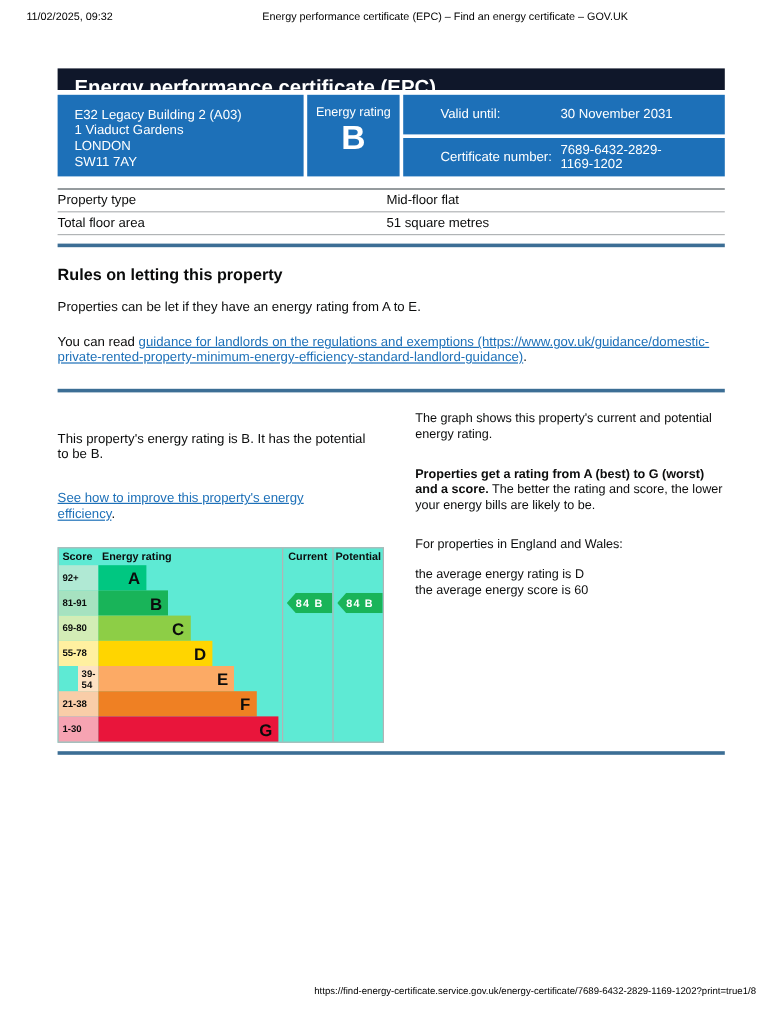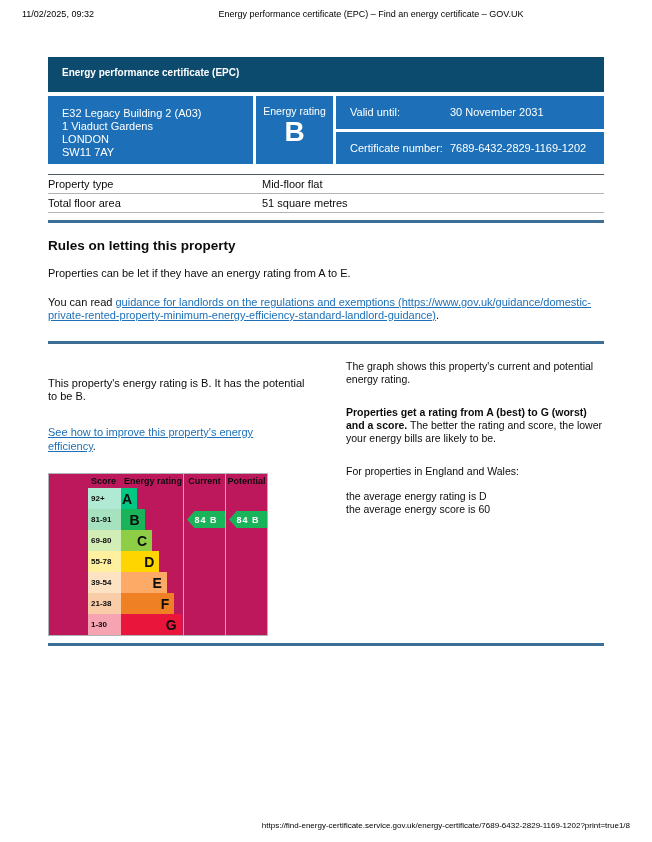--- a/index.html
+++ b/index.html
@@ -10,34 +10,34 @@
     font-family:"Liberation Sans", sans-serif;
   }
   
   .print-header { position:absolute; top:9px; left:0; right:0; font-size:9px; color:#000; }
   .print-header .dt { position:absolute; left:22px; top:0; }
   .print-header .doc-title { width:100%; text-align:center; padding-left:90px; }
   .print-footer { position:absolute; bottom:12px; left:0; right:0; display:flex; justify-content:flex-end; padding:0 22px; font-size:8px; color:#000; }
 
   .content { width:556px; margin:0 auto; padding-top:57px; }
 
-  .black-bar { background:#0c4a6e; color:#fff; height:35px; line-height:31px; font-size:10px; font-weight:700; padding-left:14px; }
+  .black-bar { background:#0f172a; color:#fff; height:18px; line-height:31px; font-size:17px; font-weight:700; padding-left:14px; }
 
   .summary-row { display:flex; gap:3px; margin-top:4px; height:68px; }
   .addr-box { width:205px; background:#1d70b8; color:#fff; padding:11px 0 0 14px; font-size:11px; line-height:13px; }
   .rating-box { width:77px; background:#1d70b8; color:#fff; text-align:center; padding-top:9px; }
   .rating-box .lbl { font-size:10.5px; }
   .rating-box .big { font-size:28px; font-weight:700; line-height:30px; }
   .summary-right { flex:1; display:flex; flex-direction:column; gap:3px; }
-  .info-box { background:#1d70b8; color:#fff; flex:1; display:flex; align-items:center; font-size:11px; padding:0 14px; }
+  .info-box { background:#1d70b8; color:#fff; flex:1; display:flex; align-items:center; font-size:11px; padding:0 31px; }
   .info-box .lbl { width:100px; flex:none; }
 
   .prop-table { margin-top:10px; border-top:1px solid #505a5f; }
   .prop-row { display:flex; align-items:center; height:19px; font-size:11px; border-bottom:1px solid #b1b4b6; }
-  .prop-row .lbl { width:214px; flex:none; }
+  .prop-row .lbl { width:274px; flex:none; }
 
   .divider { border:none; border-top:3px solid #3c6e95; margin:0; }
   #divider-1 { margin-top:7px; }
   #divider-2 { margin-top:19px; }
   #divider-3 { margin-top:7px; }
 
   h2 { font-size:13.5px; font-weight:700; margin:0; color:#0b0c0c; }
   p { font-size:11px; line-height:13px; margin:0; }
   a { color:#1d70b8; text-decoration:underline; cursor:pointer; }
 
@@ -50,21 +50,21 @@
   .col-right { width:258px; font-size:10.5px; }
   .col-left .p1 { margin-top:17px; width:266px; }
   .col-left .improve { display:block; margin-top:22px; width:250px; font-size:11px; line-height:14px; }
   .col-right p { font-size:10.5px; line-height:13px; }
   .col-right .p2 { margin-top:20px; }
   .col-right .p3 { margin-top:20px; }
   .col-right .p4 { margin-top:12px; }
   .bold { font-weight:700; }
 
   
-  #epc-chart { margin-top:20px; width:220px; border:1px solid #b1b4b6; display:grid; grid-template-columns:33px 1fr 42px 42px; background:#be185d;padding-left:39px; }
+  #epc-chart { margin-top:20px; width:272px; border:1px solid #b1b4b6; display:grid; grid-template-columns:33px 1fr 42px 42px; background:#5eead4; }
   .ch-h { font-size:9px; font-weight:700; height:14px; line-height:14px; padding-left:3px; white-space:nowrap; }
   .ch-hc { text-align:center; padding-left:0; }
   .vline { border-left:1px solid #b1b4b6; }
   .ch-score { height:21px; display:flex; align-items:center; padding-left:3px; font-size:8px; font-weight:700; }
   .ch-barcell { height:21px; }
   .ch-bar { height:21px; display:flex; align-items:center; justify-content:flex-end; padding-right:5px; font-size:14px; font-weight:700; color:#0b0c0c; }
   .ch-cell { height:21px; display:flex; align-items:center; justify-content:flex-end; }
   .arrow { width:38px; height:17px; color:#fff; font-size:9px; font-weight:700; display:flex; align-items:center; justify-content:center; letter-spacing:1px; clip-path:polygon(20% 0,100% 0,100% 100%,20% 100%,0 50%); }
 </style>
 </head>
@@ -153,21 +153,21 @@
             <div class="ch-bar" style="background: rgb(141, 206, 70); width: 50%;">C</div>
           </div>
           <div class="ch-cell vline"></div>
           <div class="ch-cell vline"></div>
           <div class="ch-score" style="background: rgb(255, 240, 160);">55-78</div>
           <div class="ch-barcell">
             <div class="ch-bar" style="background: rgb(255, 213, 0); width: 62%;">D</div>
           </div>
           <div class="ch-cell vline"></div>
           <div class="ch-cell vline"></div>
-          <div class="ch-score" style="background: rgb(253, 226, 196);">39-54</div>
+          <div class="ch-score" style="background: rgb(253, 226, 196); margin-left: 16px;">39-54</div>
           <div class="ch-barcell">
             <div class="ch-bar" style="background: rgb(252, 170, 101); width: 74%;">E</div>
           </div>
           <div class="ch-cell vline"></div>
           <div class="ch-cell vline"></div>
           <div class="ch-score" style="background: rgb(249, 205, 168);">21-38</div>
           <div class="ch-barcell">
             <div class="ch-bar" style="background: rgb(239, 128, 35); width: 86%;">F</div>
           </div>
           <div class="ch-cell vline"></div>

